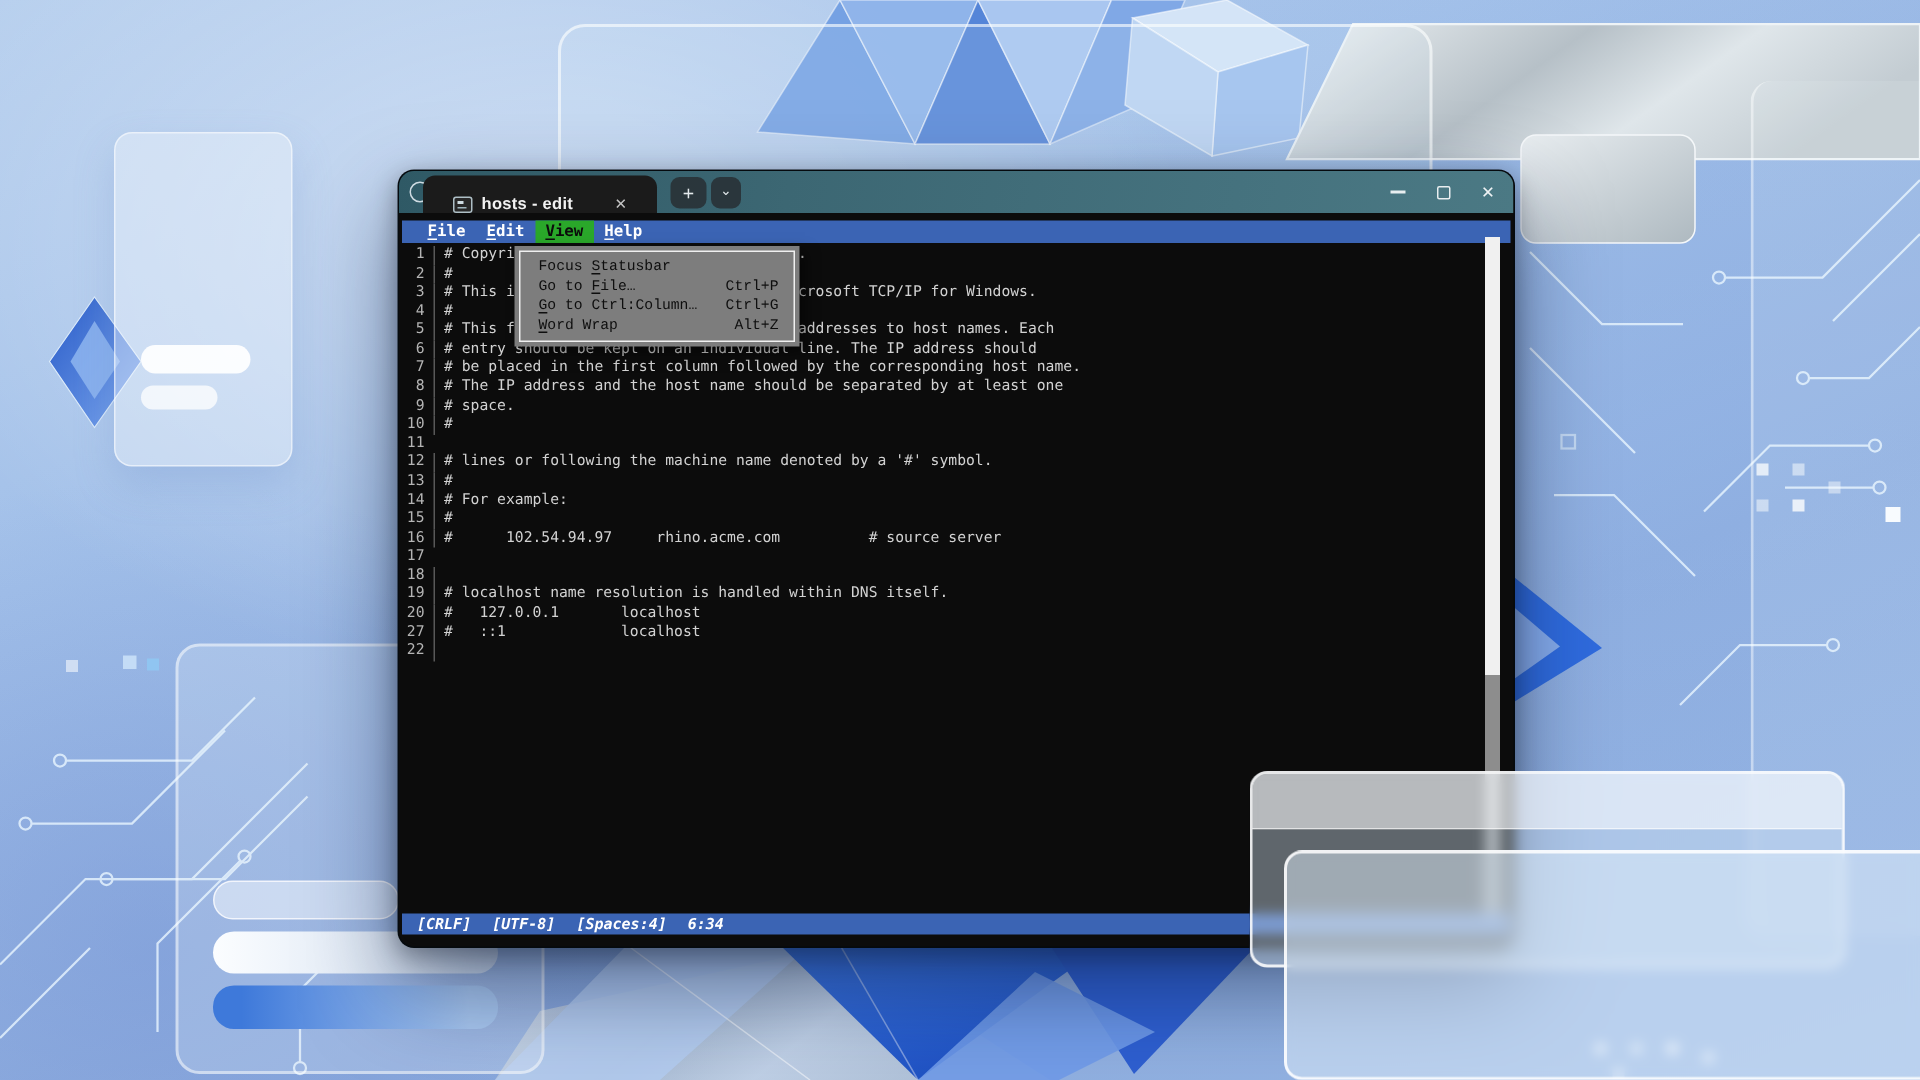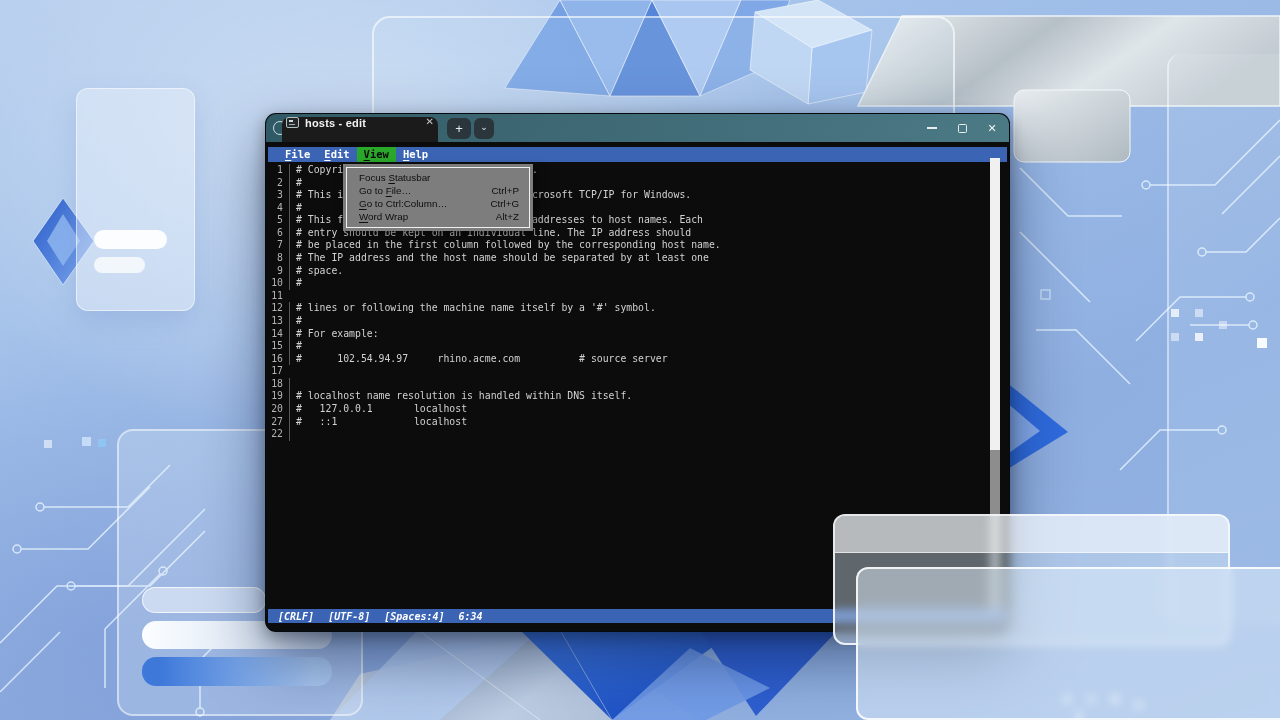--- a/index.html
+++ b/index.html
@@ -37,21 +37,21 @@
   .bp3{left:142px;top:657px;width:190px;height:29px;background:linear-gradient(90deg,#3e79da 10%,#a9c8f0 90%);}
 
   
   .term{position:absolute;left:265px;top:113px;width:745px;height:519px;border-radius:11px;overflow:hidden;
     background:var(--terminal-bg);border:1px solid rgba(5,10,15,.85);
     box-shadow:0 26px 60px rgba(12,28,64,.5),0 5px 16px rgba(0,0,0,.35);}
   .titlebar{position:absolute;left:0;top:0;right:0;height:28px;display:flex;align-items:flex-end;
     background:linear-gradient(100deg,#2f5965 0%,#3c6773 35%,#45727e 75%,#4b7984 100%);}
   .ring{position:absolute;left:7px;top:7px;width:14px;height:14px;border:1.6px solid rgba(224,233,239,.9);border-radius:50%;}
   .tab{position:absolute;left:16px;top:3px;width:156px;height:25px;background:#1b1b1b;border-radius:8px 8px 0 0;
-    display:flex;align-items:flex-start;padding:0 4px;}
+    display:flex;align-items:flex-end;padding:0 20px;}
   .tabicon{width:13px;height:11px;border:1px solid #aebfc6;border-radius:2px;margin-right:6px;position:relative;background:rgba(255,255,255,.06);flex:none;}
   .tabicon::before{content:"";position:absolute;left:2px;top:2px;width:4px;height:1.5px;background:#cfdce2;}
   .tabicon::after{content:"";position:absolute;left:2px;bottom:2px;width:6px;height:1.5px;background:#9fb4bc;}
   .tabtitle{font-size:11px;font-weight:bold;color:#f2f2f2;letter-spacing:.2px;white-space:nowrap;}
   .tabclose{margin-left:auto;color:#c4c4c4;font-size:10px;line-height:10px;cursor:default;}
   .newbtn{position:absolute;top:4px;height:21px;border-radius:6px;background:rgba(40,48,52,.88);
     display:flex;align-items:center;justify-content:center;color:#e4eaed;}
   .plus{left:181px;width:24px;font-size:13px;}
   .chev{left:208px;width:20px;font-size:9px;}
   .chev span{position:relative;top:-2px;}
@@ -77,21 +77,21 @@
   .sb-track{position:absolute;right:7px;top:308px;width:10px;height:162px;background:#8d8d8d;}
 
   .statusbar{position:absolute;left:0;right:0;bottom:6px;height:14px;background:var(--menu-blue);
     display:flex;align-items:center;padding-left:10px;font-family:"DejaVu Sans Mono",monospace;
     font-size:10px;font-weight:bold;color:#fff;font-style:italic;}
   .sitem{margin-right:14px;white-space:pre;}
 
   .popup{position:absolute;left:75px;top:22px;width:190px;height:67px;background:var(--popup-gray);
     box-shadow:4px 4px 9px rgba(0,0,0,.5);z-index:5;}
   .popup-inner{position:absolute;inset:3px;border:1px solid #f0f0f0;padding-top:3px;}
-  .pitem{display:flex;height:13px;line-height:13px;font-family:Liberation Sans, sans-serif;font-size:9.8px;
+  .pitem{display:flex;height:13px;line-height:13px;font-family:Liberation Mono, monospace;font-size:9.8px;
     color:#0e0e0e;padding:0 10px 0 12px;white-space:pre;}
   .pitem u{text-underline-offset:1.5px;}
   .pshort{margin-left:auto;}
 
   
   .fr{position:absolute;border:2px solid rgba(255,255,255,.85);border-radius:12px;backdrop-filter:blur(4px);}
   .fr1{left:833px;top:514px;width:397px;height:131px;background:rgba(213,229,244,.42);}
   .fr1bar{height:37px;background:rgba(255,255,255,.55);border-radius:10px 10px 0 0;border-bottom:1px solid rgba(255,255,255,.6);}
   .fr2{left:856px;top:567px;width:440px;height:153px;background:rgba(224,237,249,.5);}
 </style>
@@ -284,21 +284,21 @@
       </div>
         <div class="erow">
         <span class="ln">10</span>
         <span class="lt">#</span>
       </div>
         <div class="erow">
         <span class="ln">11</span>
       </div>
         <div class="erow">
         <span class="ln">12</span>
-        <span class="lt"># lines or following the machine name itself by a '#' symbol.</span>
+        <span class="lt"># lines or following the machine name denoted by a '#' symbol.</span>
       </div>
         <div class="erow">
         <span class="ln">13</span>
         <span class="lt">#</span>
       </div>
         <div class="erow">
         <span class="ln">14</span>
         <span class="lt"># For example:</span>
       </div>
         <div class="erow">

